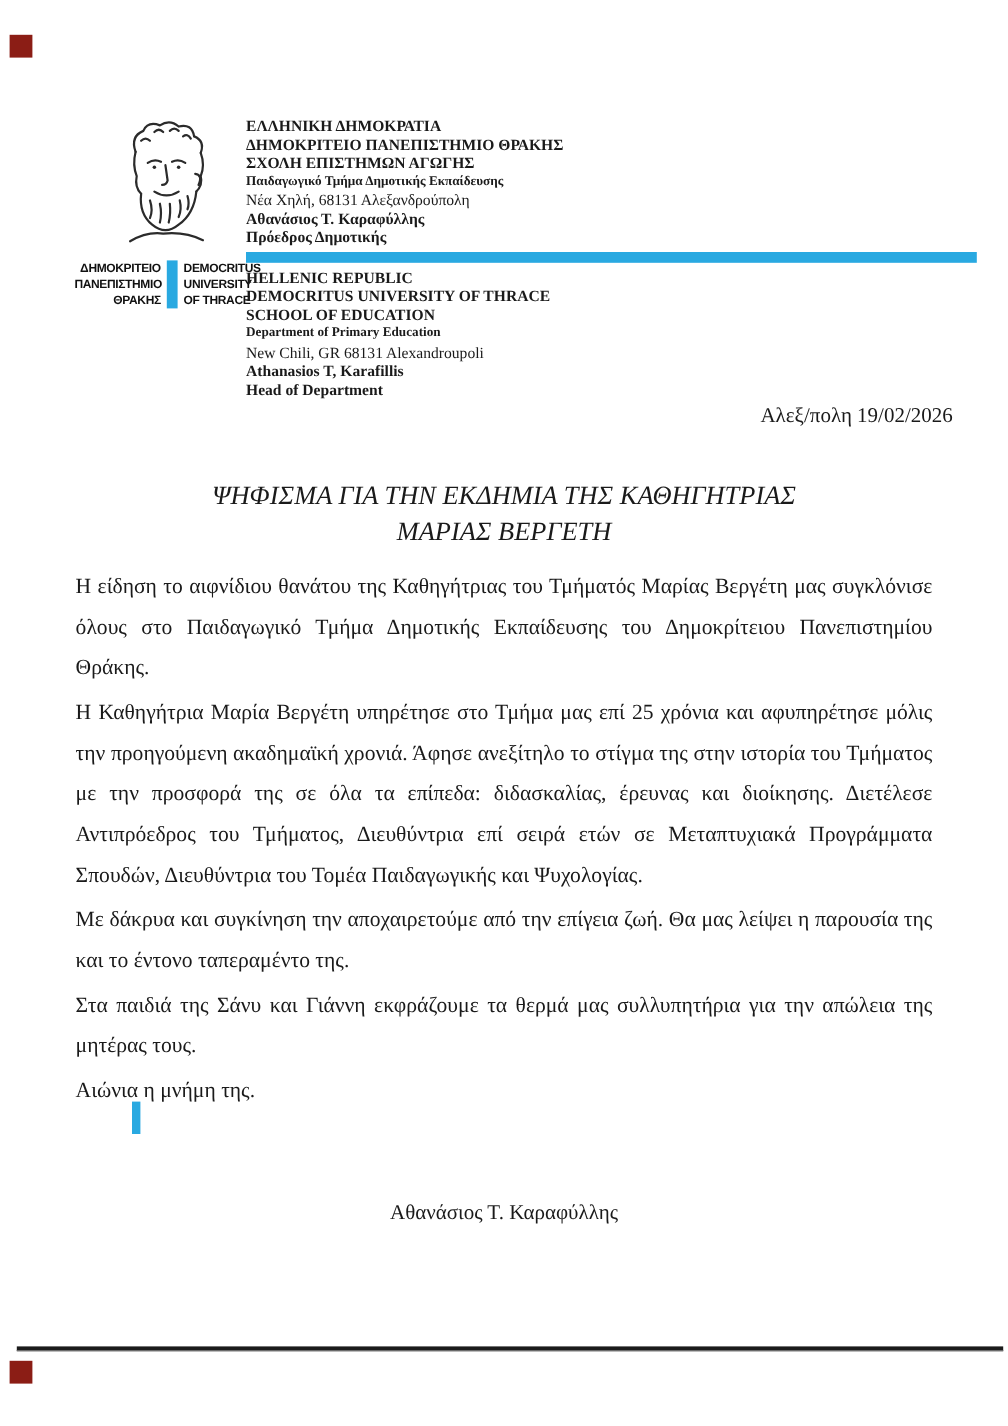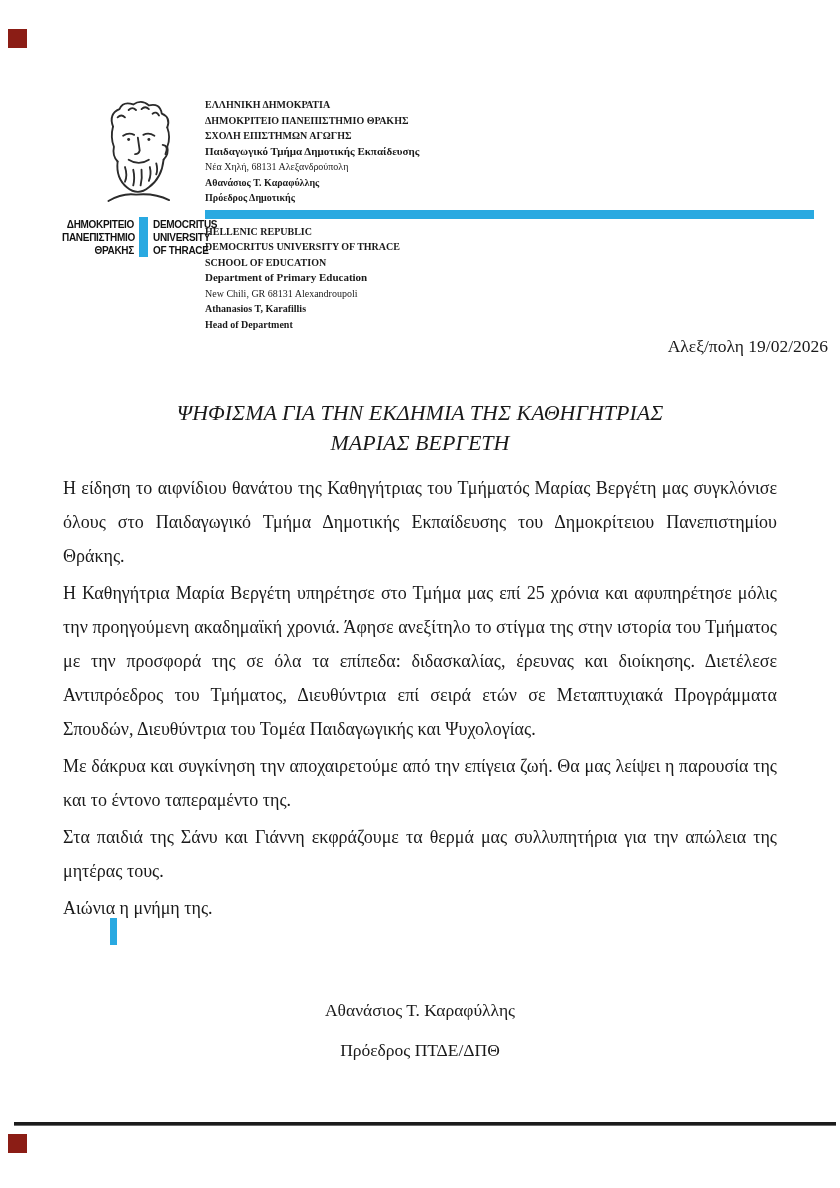--- a/index.html
+++ b/index.html
@@ -12,26 +12,26 @@
   .portrait svg{width:100%;height:100%;}
   .portrait path{fill:none;stroke:#2b2b2b;stroke-width:2;stroke-linecap:round;}
   .lockup{position:absolute;left:62px;top:217px;display:flex;align-items:center;gap:5px;
     font-family:"Liberation Sans","DejaVu Sans",sans-serif;font-weight:bold;
     font-size:10px;line-height:13px;color:#111;}
   .lockup .gr{width:72px;text-align:right;letter-spacing:-0.3px;}
   .lockup .en{width:64px;text-align:left;letter-spacing:-0.3px;}
   .lockup .vbar{width:9px;height:40px;}
   
   .letterhead{position:absolute;left:205px;top:97px;width:610px;}
-  .hline{font-size:10px;line-height:15.5px;font-weight:bold;white-space:nowrap;}
+  .hline{font-size:13px;line-height:15.5px;font-weight:bold;white-space:nowrap;}
   .hline.big{font-size:11px;}
   .hline.reg{font-weight:normal;}
   .hbar{width:609px;height:9px;margin:4px 0 5px 0;}
   
-  .dateline{position:absolute;top:336px;right:12px;font-size:17.5px;text-align:right;}
+  .dateline{position:absolute;top:336px;right:46px;font-size:17.5px;text-align:right;}
   .doc-title{position:absolute;left:63px;top:398px;width:714px;text-align:center;
     font-size:22px;line-height:30px;font-style:italic;}
   
   .body-text{position:absolute;left:63px;top:471px;width:714px;
     font-size:18px;line-height:34px;text-align:justify;}
   .body-text p{margin:0 0 3px 0;}
   
   .signature{position:absolute;left:0;top:990px;width:840px;text-align:center;
     font-size:17.5px;line-height:40px;}
   
@@ -112,18 +112,17 @@
   <div class="body-text">
     <p>Η είδηση το αιφνίδιου θανάτου της Καθηγήτριας του Τμήματός Μαρίας Βεργέτη μας συγκλόνισε όλους στο Παιδαγωγικό Τμήμα Δημοτικής Εκπαίδευσης του Δημοκρίτειου Πανεπιστημίου Θράκης.</p>
     <p>Η Καθηγήτρια Μαρία Βεργέτη υπηρέτησε στο Τμήμα μας επί 25 χρόνια και αφυπηρέτησε μόλις την προηγούμενη ακαδημαϊκή χρονιά. Άφησε ανεξίτηλο το στίγμα της στην ιστορία του Τμήματος με την προσφορά της σε όλα τα επίπεδα: διδασκαλίας, έρευνας και διοίκησης. Διετέλεσε Αντιπρόεδρος του Τμήματος, Διευθύντρια επί σειρά ετών σε Μεταπτυχιακά Προγράμματα Σπουδών, Διευθύντρια του Τομέα Παιδαγωγικής και Ψυχολογίας.</p>
     <p>Με δάκρυα και συγκίνηση  την αποχαιρετούμε από την επίγεια ζωή. Θα μας λείψει η παρουσία της και το έντονο ταπεραμέντο της.</p>
     <p>Στα παιδιά της Σάνυ και Γιάννη εκφράζουμε τα θερμά μας συλλυπητήρια για την απώλεια της μητέρας τους.</p>
     <p>Αιώνια η μνήμη της.</p>
   </div>
 
   <div class="signature">
     <div>Αθανάσιος Τ. Καραφύλλης</div>
-    <div>Πρόεδρος ΠΤΔΕ/ΔΠΘ</div>
   </div>
 
   <div class="footer-rule"></div>
 
 </div>
 
 </body></html>

